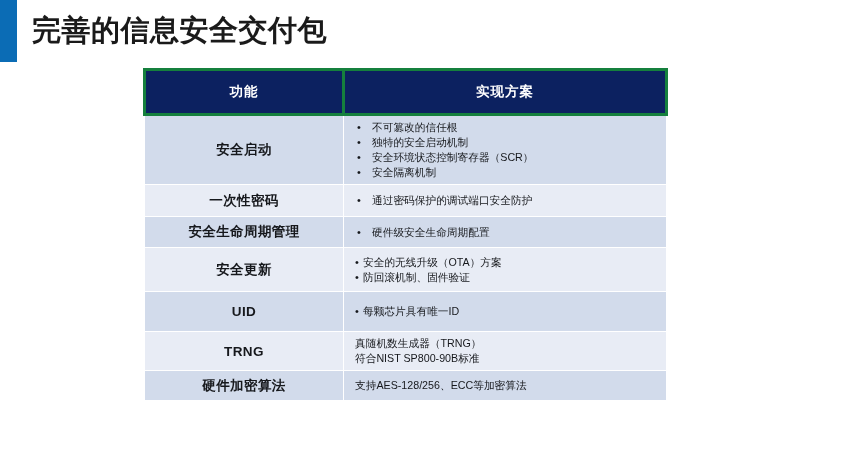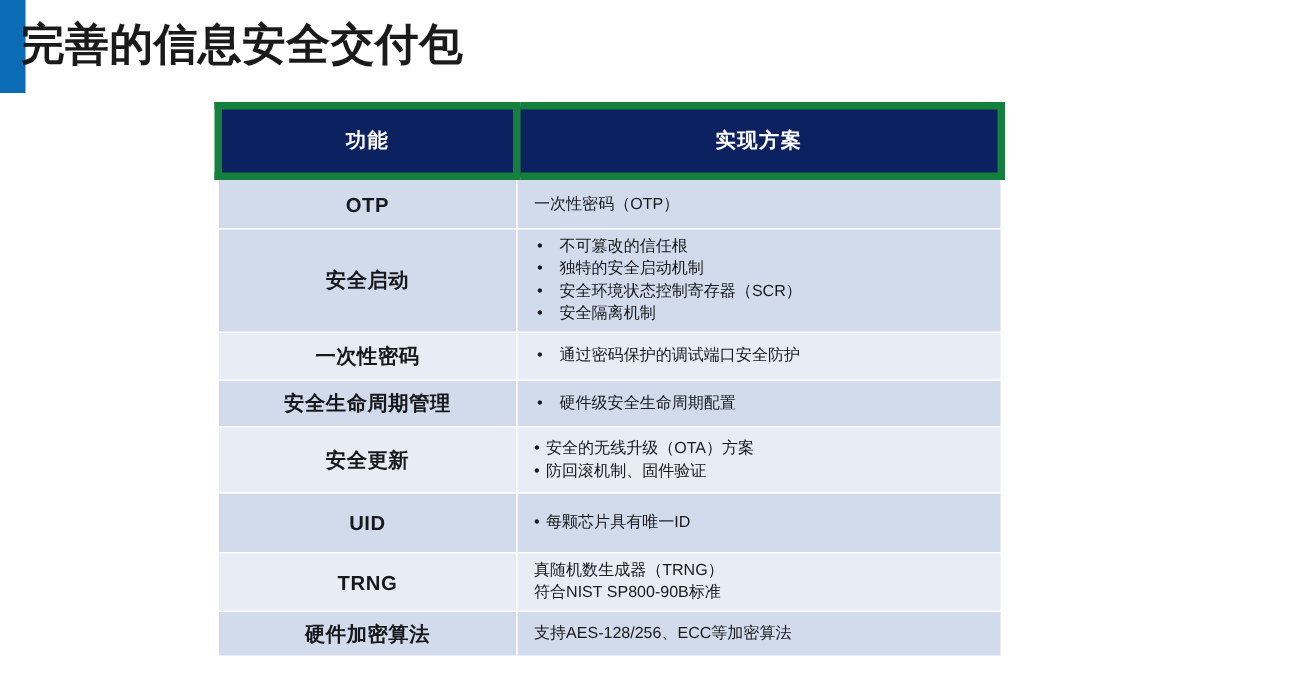--- a/index.html
+++ b/index.html
@@ -23,21 +23,21 @@
   #accent-bar {
     position: absolute;
     left: 0px;
     top: 0px;
     width: 17px;
     height: 62px;
     background: #0b6cb5;
   }
   #page-title {
     position: absolute;
-    left: 14px;
+    left: 32px;
     top: 8px;
     font-size: 29px;
     font-weight: bold;
     color: #1a1a1a;
     letter-spacing: 0.5px;
     line-height: 44px;
     white-space: nowrap;
   }
   
   #spec-table {
@@ -52,21 +52,21 @@
   #spec-table col.c-impl { width: 323px; }
 
   #spec-table th {
     background: #0c2160;
     color: #ffffff;
     font-size: 13.5px;
     font-weight: bold;
     height: 40px;
     text-align: center;
     vertical-align: middle;
-    border: 5px solid #15803d;
+    border: 3px solid #15803d;
     letter-spacing: 1px;
   }
   #spec-table td {
     border-top: 1px solid #ffffff;
     border-bottom: 1px solid #ffffff;
     border-left: 1px solid #ffffff;
     border-right: 1px solid #ffffff;
     vertical-align: middle;
   }
   tr.row-a td { background: #d2dbeb; }
@@ -122,26 +122,20 @@
       <col class="c-func">
       <col class="c-impl">
     </colgroup>
     <thead>
       <tr>
         <th>功能</th>
         <th>实现方案</th>
       </tr>
     </thead>
     <tbody id="spec-body">
-        <tr class="row-a" style="height: 35px;">
-          <td class="func-cell">OTP</td>
-          <td class="impl-cell">
-            <div class="impl-line">一次性密码（OTP）</div>
-          </td>
-        </tr>
         <tr class="row-a" style="height: 55px;">
           <td class="func-cell">安全启动</td>
           <td class="impl-cell">
             <ul class="bl">
               <li>不可篡改的信任根</li>
               <li> 独特的安全启动机制</li>
               <li>安全环境状态控制寄存器（SCR）</li>
               <li>安全隔离机制</li>
             </ul>
           </td>

